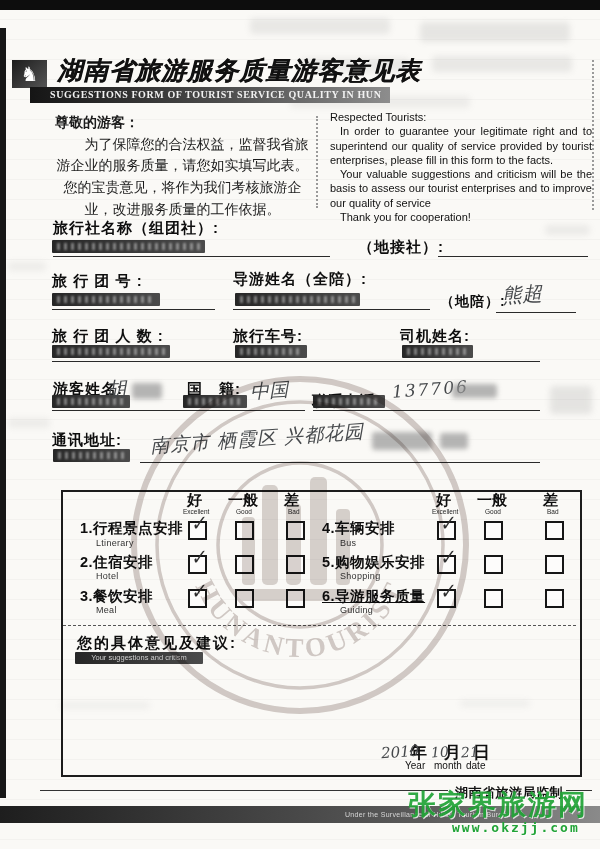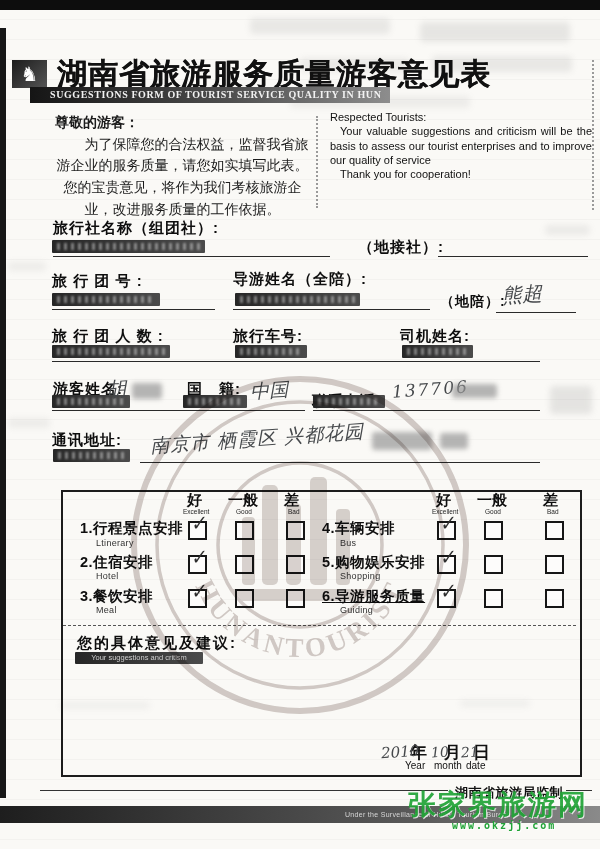--- a/index.html
+++ b/index.html
@@ -51,32 +51,33 @@
   <div class="ghost" style="left:550px;top:386px;width:42px;height:28px;opacity:.2;"></div>
   <div class="ghost" style="left:8px;top:262px;width:38px;height:9px;opacity:.12;"></div>
   <div class="ghost" style="left:8px;top:418px;width:42px;height:10px;opacity:.12;"></div>
   <div class="ghost" style="left:60px;top:702px;width:90px;height:7px;opacity:.1;"></div>
   <div class="ghost" style="left:460px;top:700px;width:70px;height:7px;opacity:.1;"></div>
   <div class="dotv" style="left:592px;top:60px;height:150px;"></div>
 
   <div class="abs" style="left:12px;top:60px;width:35px;height:28px;background:linear-gradient(135deg,#1c1c1c,#555);z-index:2;text-align:center;">
     <span style="color:#fff;font-size:20px;line-height:28px;">♞</span>
   </div>
-  <div class="abs" style="left:57px;top:54px;font-size:30px;font-weight:bold;letter-spacing:1px;z-index:2;text-shadow:.6px 0 0 #111;">湖南省旅游服务质量游客意见表</div>
+  <div class="abs" style="left:57px;top:54px;font-size:25px;font-weight:bold;letter-spacing:1px;z-index:2;text-shadow:.6px 0 0 #111;font-style:italic;">湖南省旅游服务质量游客意见表</div>
   <div class="abs" style="left:30px;top:87px;width:360px;height:16px;background:linear-gradient(90deg,#151515,#4e4e4e 55%,#8d8d8d);z-index:2;">
     <span style="display:block;padding:2px 0 0 20px;color:#f2f2f2;font-family:'Liberation Serif',serif;font-weight:bold;font-size:10px;letter-spacing:.6px;white-space:nowrap;">SUGGESTIONS FORM OF TOURIST SERVICE QUALITY IN HUN</span>
   </div>
 
   <div class="introzh">
     <div style="font-weight:bold;">尊敬的游客：</div>
     <div style="text-indent:2em;text-align:center;">为了保障您的合法权益，监督我省旅游企业的服务质量，请您如实填写此表。您的宝贵意见，将作为我们考核旅游企业，改进服务质量的工作依据。</div>
   </div>
   <div class="dotv" style="left:316px;top:116px;height:92px;"></div>
   <div class="introen">
     <p style="text-indent:0;">Respected Tourists:</p>
+    <p>In order to guarantee your legitimate right and to superintend our quality of service provided by tourist enterprises, please fill in this form to the facts.</p>
     <p>Your valuable suggestions and criticism will be the basis to assess our tourist enterprises and to improve our quality of service</p>
     <p>Thank you for cooperation!</p>
   </div>
 
   <div class="lbl" style="left:53px;top:219px;">旅行社名称（组团社）:</div>
   <div class="ul" style="left:53px;top:240px;width:277px;height:16px;"></div>
   <div class="bar" style="left:52px;top:240px;width:153px;height:13px;">
       <div class="sm"></div>
     </div>
   <div class="lbl" style="left:358px;top:238px;">（地接社）:</div>
@@ -217,21 +218,21 @@
   <div class="abs" style="left:466px;top:760px;font-size:10px;z-index:2;">date</div>
 
   <div class="hline" style="left:40px;top:790px;width:408px;"></div>
   <div class="abs" style="left:455px;top:784px;font-size:13px;font-weight:bold;letter-spacing:.5px;z-index:2;filter:blur(.3px);">湖南省旅游局监制</div>
   <div class="hline" style="left:566px;top:790px;width:26px;"></div>
   <div class="footbar">
     <span style="position:absolute;left:345px;top:5px;color:#d8d8d8;font-size:7px;letter-spacing:.3px;filter:blur(.35px);white-space:nowrap;">Under the Surveillance of Hunan Tourism Bureau</span>
   </div>
 
   <div class="wm" style="left:408px;top:786px;font-size:28px;letter-spacing:2px;opacity:.92;">张家界旅游网</div>
-  <div class="wm" style="left:452px;top:820px;font-size:10px;letter-spacing:2px;font-family:'DejaVu Sans Mono',monospace;">www.okzjj.com</div>
+  <div class="wm" style="left:452px;top:820px;font-size:13px;letter-spacing:2px;font-family:'DejaVu Sans Mono',monospace;">www.okzjj.com</div>
 
   <svg class="stamp" width="344" height="344" viewBox="-172 -172 344 344">
     <g fill="none" stroke="#8d7b76">
       <circle r="166" stroke-width="6"></circle>
       <circle r="143" stroke-width="3.5"></circle>
       <circle r="82" stroke-width="3.5"></circle>
     </g>
     <path id="arcpath" d="M -112 0 A 112 112 0 0 0 112 0" fill="none"></path>
     <text font-family="Liberation Serif, serif" font-size="27" font-weight="bold" fill="#8d7b76" letter-spacing="4">
       <textPath href="#arcpath" startOffset="50%" text-anchor="middle">HUNANTOURIST</textPath>

